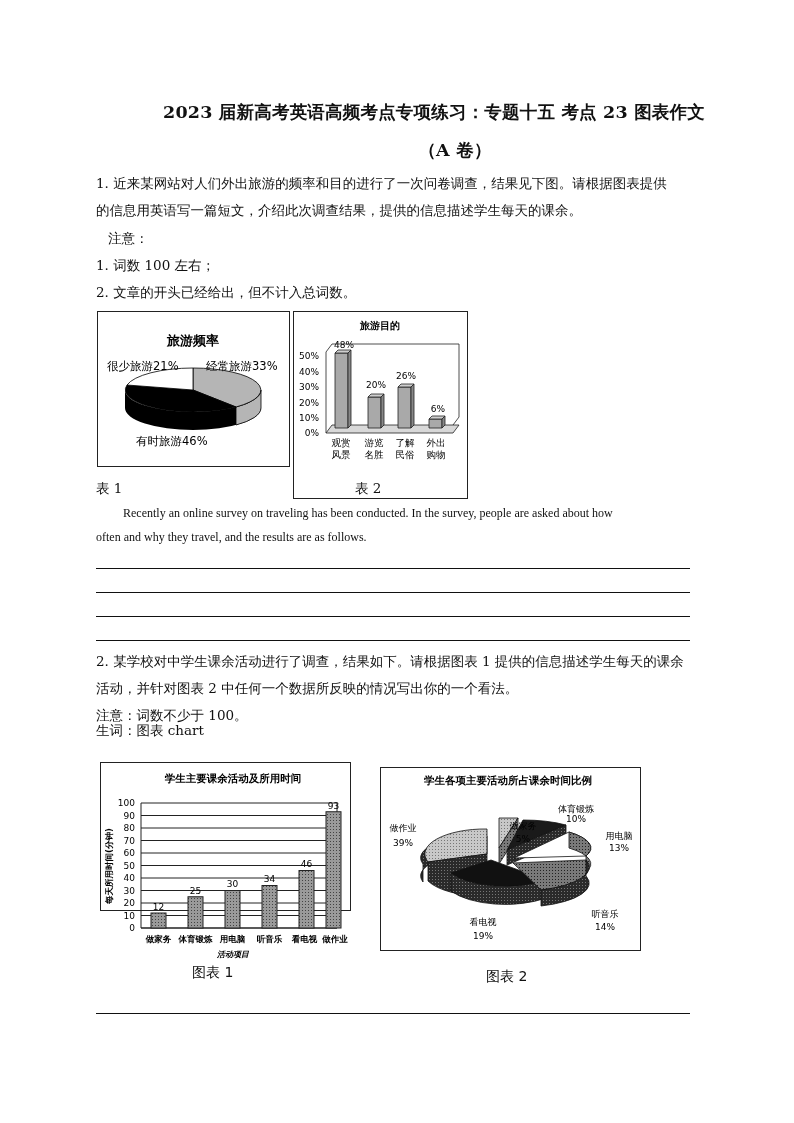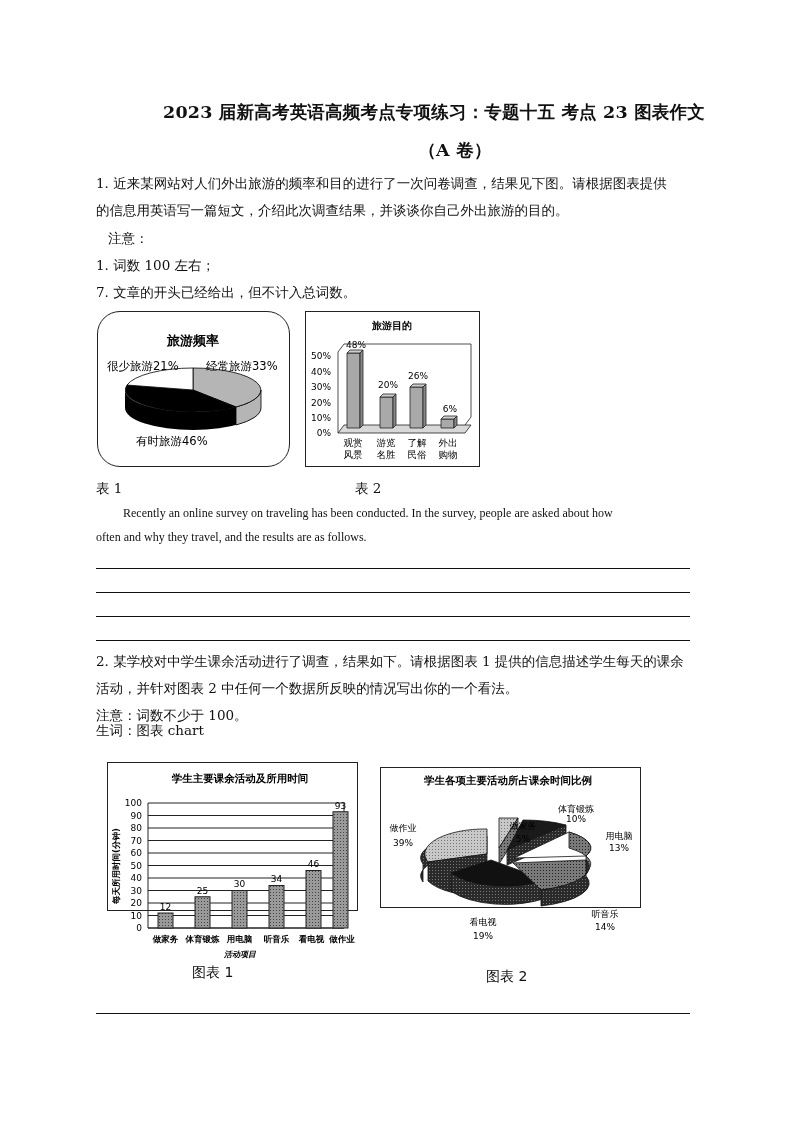--- a/index.html
+++ b/index.html
@@ -14,44 +14,44 @@
   svg text { font-family:"DejaVu Sans","Liberation Sans",sans-serif; }
   .caption { font-family:"DejaVu Sans","Liberation Sans",sans-serif; font-size:14px; }
 </style>
 </head>
 <body>
 
 <div class="abs title" style="top:100px;">2023 届新高考英语高频考点专项练习：专题十五 考点 23 图表作文</div>
 <div class="abs title" style="top:138px;margin-left:21px;">（A 卷）</div>
 
 <div class="abs txt" style="left:96px; top:174px;">1. 近来某网站对人们外出旅游的频率和目的进行了一次问卷调查，结果见下图。请根据图表提供</div>
-<div class="abs txt" style="left:96px; top:201px;">的信息用英语写一篇短文，介绍此次调查结果，并谈谈你自己外出旅游的目的。</div>
+<div class="abs txt" style="left:96px; top:201px;">的信息用英语写一篇短文，介绍此次调查结果，提供的信息描述学生每天的课余。</div>
 <div class="abs txt" style="left:96px; top:229px;margin-left:12px;">注意：</div>
 <div class="abs txt" style="left:96px; top:256px;">1. 词数 100 左右；</div>
-<div class="abs txt" style="left:96px; top:283px;">7. 文章的开头已经给出，但不计入总词数。</div>
-
-<div class="abs box" style="left:97px; top:311px; width:193px; height:156px;border-radius:23px;">
+<div class="abs txt" style="left:96px; top:283px;">2. 文章的开头已经给出，但不计入总词数。</div>
+
+<div class="abs box" style="left:97px; top:311px; width:193px; height:156px;">
   <svg width="190" height="153" viewBox="0 0 190 153">
     <text x="95" y="33" text-anchor="middle" font-size="13" font-weight="bold">旅游频率</text>
 
     <path d="M27,78 L27,96 A68,22 0 0 0 163,96 L163,78 A68,22 0 0 1 27,78 Z" fill="#000"></path>
     <path d="M138,95 L138,113 A68,22 0 0 0 163,96 L163,78 A68,22 0 0 1 138,95 Z" fill="#b5b5b5" stroke="#000" stroke-width="0.8"></path>
 
     <path d="M95,78 L95,56 A68,22 0 0 1 138,95 Z" fill="#b5b5b5" stroke="#000" stroke-width="0.8"></path>
 
     <path d="M95,78 L138,95 A68,22 0 0 1 29,73 Z" fill="#000" stroke="#000" stroke-width="0.8"></path>
 
     <path d="M95,78 L29,73 A68,22 0 0 1 95,56 Z" fill="#fff" stroke="#000" stroke-width="0.8"></path>
     <text x="9" y="58" font-size="11.5">很少旅游21%</text>
     <text x="108" y="58" font-size="11.5">经常旅游33%</text>
     <text x="38" y="133" font-size="11.5">有时旅游46%</text>
   </svg>
 </div>
 
-<div class="abs box" style="left:305px; top:311px; width:175px; height:156px;">
+<div class="abs box" style="left:293px; top:311px; width:175px; height:188px;">
   <svg width="172" height="153" viewBox="0 0 172 153">
     <text x="86" y="17" text-anchor="middle" font-size="10" font-weight="bold">旅游目的</text>
 
     <path d="M32,40 L38,32 L165,32 L165,105 L159,113" fill="none" stroke="#222" stroke-width="0.8"></path>
     <line x1="32" y1="40" x2="32" y2="121" stroke="#222" stroke-width="0.8"></line>
 
     <path d="M32,121 L38,113 L165,113 L159,121 Z" fill="#d8d8d8" stroke="#222" stroke-width="0.8"></path>
 
     <g font-size="9" text-anchor="end">
       <text x="25" y="124">0%</text>
@@ -107,21 +107,21 @@
 <div class="abs line" style="top:568px;"></div>
 <div class="abs line" style="top:592px;"></div>
 <div class="abs line" style="top:616px;"></div>
 <div class="abs line" style="top:640px;"></div>
 
 <div class="abs txt" style="left:96px; top:652px;">2. 某学校对中学生课余活动进行了调查，结果如下。请根据图表 1 提供的信息描述学生每天的课余</div>
 <div class="abs txt" style="left:96px; top:679px;">活动，并针对图表 2 中任何一个数据所反映的情况写出你的一个看法。</div>
 <div class="abs txt" style="left:96px; top:706px;">注意：词数不少于 100。</div>
 <div class="abs txt" style="left:96px; top:721px;">生词：图表 chart</div>
 
-<div class="abs box" style="left:107px; top:762px; width:251px; height:149px;">
+<div class="abs box" style="left:100px; top:762px; width:251px; height:149px;">
   <svg width="248" height="200" viewBox="0 0 248 200">
     <text x="132" y="19" text-anchor="middle" font-size="10.5" font-weight="bold">学生主要课余活动及所用时间</text>
 
     <g stroke="#222" stroke-width="1">
       <line x1="40" y1="40" x2="236" y2="40"></line>
       <line x1="40" y1="52.5" x2="236" y2="52.5"></line>
       <line x1="40" y1="65" x2="236" y2="65"></line>
       <line x1="40" y1="77.5" x2="236" y2="77.5"></line>
       <line x1="40" y1="90" x2="236" y2="90"></line>
       <line x1="40" y1="102.5" x2="236" y2="102.5"></line>
@@ -174,21 +174,21 @@
       <text x="94.5" y="179">体育锻炼</text>
       <text x="131.5" y="179">用电脑</text>
       <text x="168.5" y="179">听音乐</text>
       <text x="203.5" y="179">看电视</text>
       <text x="234" y="179">做作业</text>
     </g>
     <text x="132" y="194" text-anchor="middle" font-size="8" font-style="italic" font-weight="bold">活动项目</text>
   </svg>
 </div>
 
-<div class="abs box" style="left:380px; top:767px; width:261px; height:141px;">
+<div class="abs box" style="left:380px; top:767px; width:261px; height:184px;">
   <svg width="258" height="193" viewBox="0 0 258 193">
     <text x="127" y="16" text-anchor="middle" font-size="10.5" font-weight="bold">学生各项主要活动所占课余时间比例</text>
     <defs>
       <pattern id="lightdots" width="3" height="3" patternUnits="userSpaceOnUse">
         <rect width="3" height="3" fill="#c8c8c8"></rect>
           <rect width="1" height="1" fill="#777"></rect>
       </pattern>
       <pattern id="darkdots" width="3" height="3" patternUnits="userSpaceOnUse">
         <rect width="3" height="3" fill="#2a2a2a"></rect>
           <rect width="1" height="1" fill="#777"></rect>

